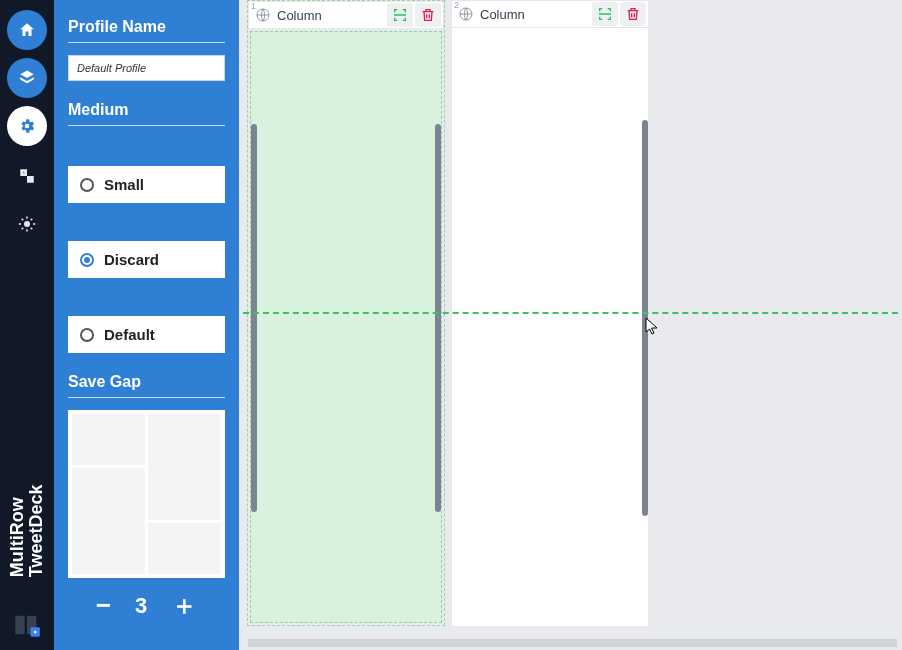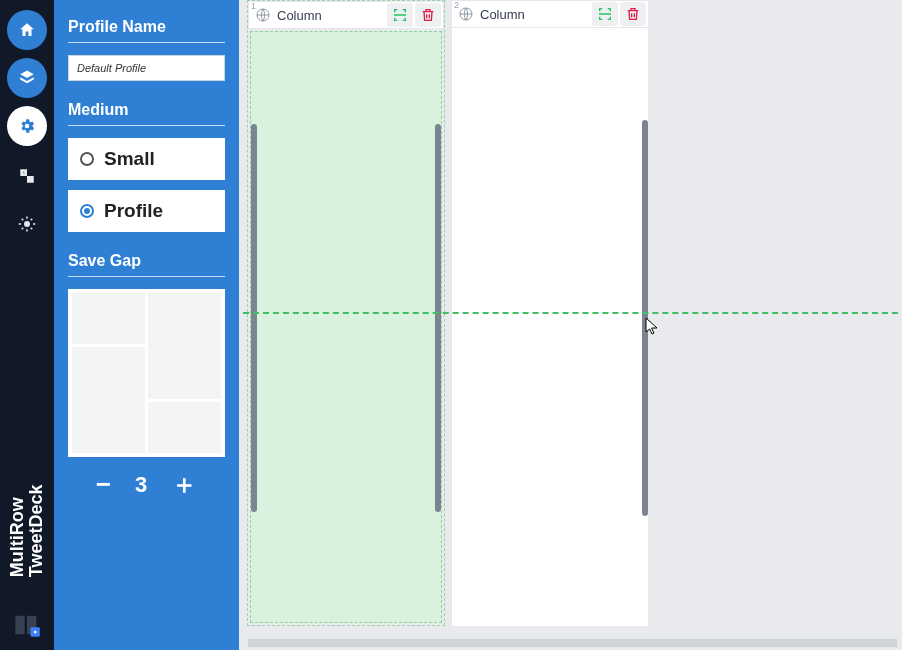--- a/index.html
+++ b/index.html
@@ -23,21 +23,21 @@
   .brand-icon svg { fill:#3b82f6; }
 
   
   .panel { width: 185px; background: #2f80d5; color: #fff; padding: 18px 14px 10px 14px; overflow-y: auto; }
   .section-title { font-weight: 700; font-size: 16px; margin-bottom: 6px; }
   .section-hr { border: 0; border-top: 1px solid rgba(255,255,255,0.7); margin-bottom: 12px; }
 
   .text-input { width: 100%; padding: 6px 8px; border: 1px solid #c9d6e2; font-size: 11px; color: #333; background: #fff; font-style: italic; }
 
   .radio-group { display: flex; flex-direction: column; gap: 10px; }
-  .radio-item { background: #fff; color: #222; padding: 10px 12px; display: flex; align-items: center; gap: 10px; font-weight: 600; font-size: 19px; cursor: pointer; }
+  .radio-item { background: #fff; color: #222; padding: 10px 12px; display: flex; align-items: center; gap: 10px; font-weight: 600; font-size: 15px; cursor: pointer; margin-top: 28px; }
   .radio-dot { width: 14px; height: 14px; border: 2px solid #555; border-radius: 50%; display:inline-block; position:relative; }
   .radio-dot.selected { border-color: #2f80d5; }
   .radio-dot.selected::after { content:""; position:absolute; inset:2px; border-radius:50%; background:#2f80d5; }
 
   .gap-preview { background:#fff; height:168px; padding:4px; display:grid; grid-template-columns: 1fr 1fr; grid-template-rows: 1fr 1fr 1fr; gap:3px; }
   .gap-preview > div { background:#f3f4f6; }
   .gp-a { grid-row:1; grid-column:1; }
   .gp-b { grid-row:1 / span 2; grid-column:2; }
   .gp-c { grid-row:2 / span 2; grid-column:1; }
   .gp-d { grid-row:3; grid-column:2; }
@@ -135,21 +135,25 @@
     <div class="panel-block">
       <div class="section-title">Medium</div>
       <hr class="section-hr">
       <div class="radio-group">
         <label class="radio-item">
           <span class="radio-dot"></span>
           <span>Small</span>
         </label>
         <label class="radio-item">
           <span class="radio-dot selected"></span>
-          <span>Profile</span>
+          <span>Discard</span>
+        </label>
+        <label class="radio-item">
+          <span class="radio-dot"></span>
+          <span>Default</span>
         </label>
       </div>
     </div>
 
     <div class="panel-block">
       <div class="section-title">Save Gap</div>
       <hr class="section-hr">
       <div class="gap-preview">
         <div class="gp-a"></div>
           <div class="gp-b"></div>

